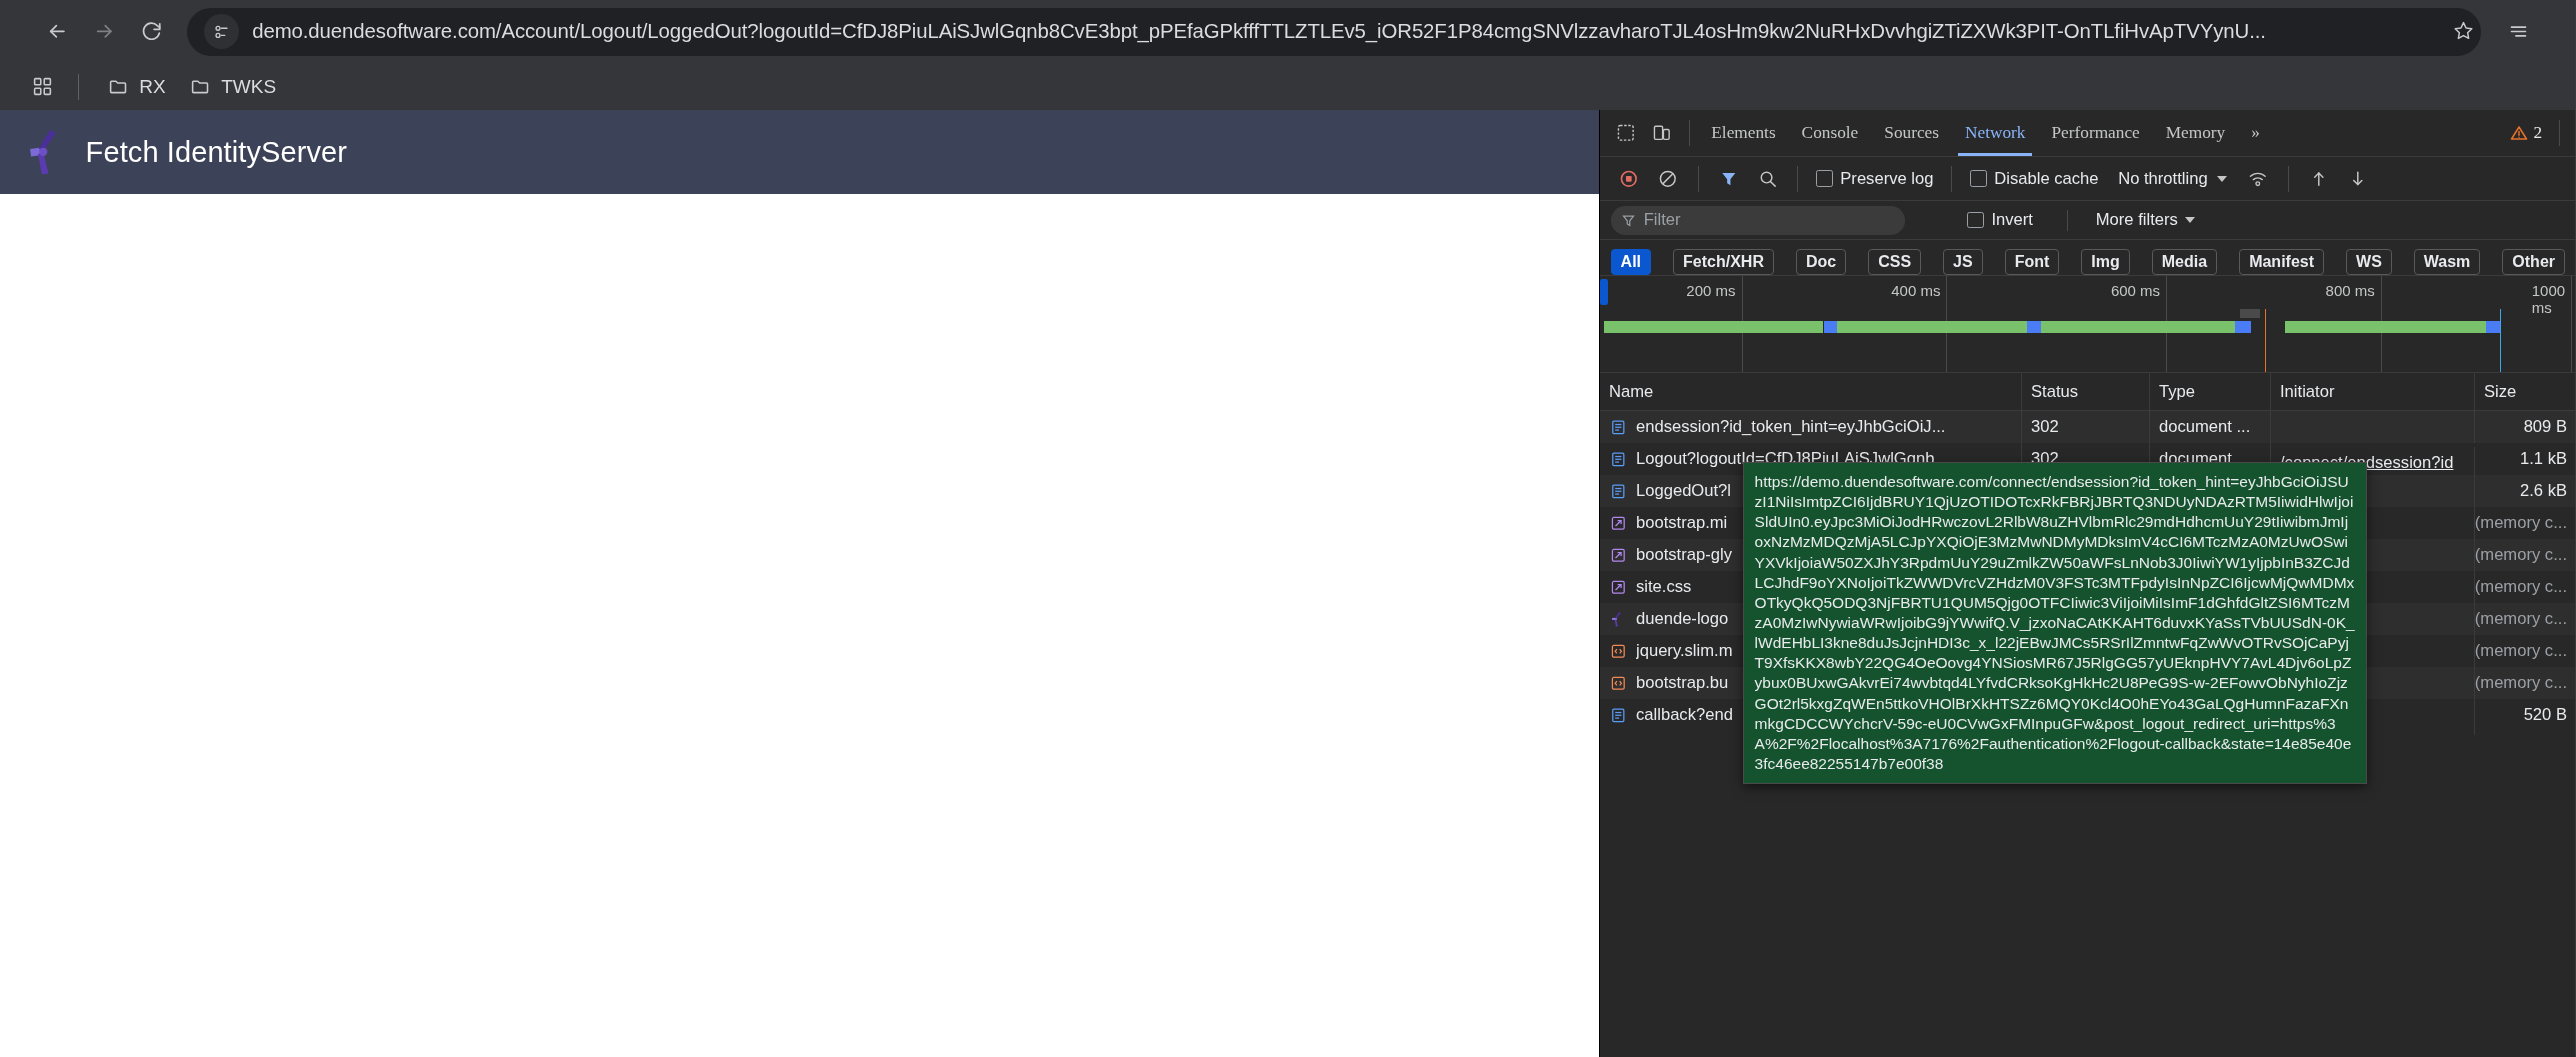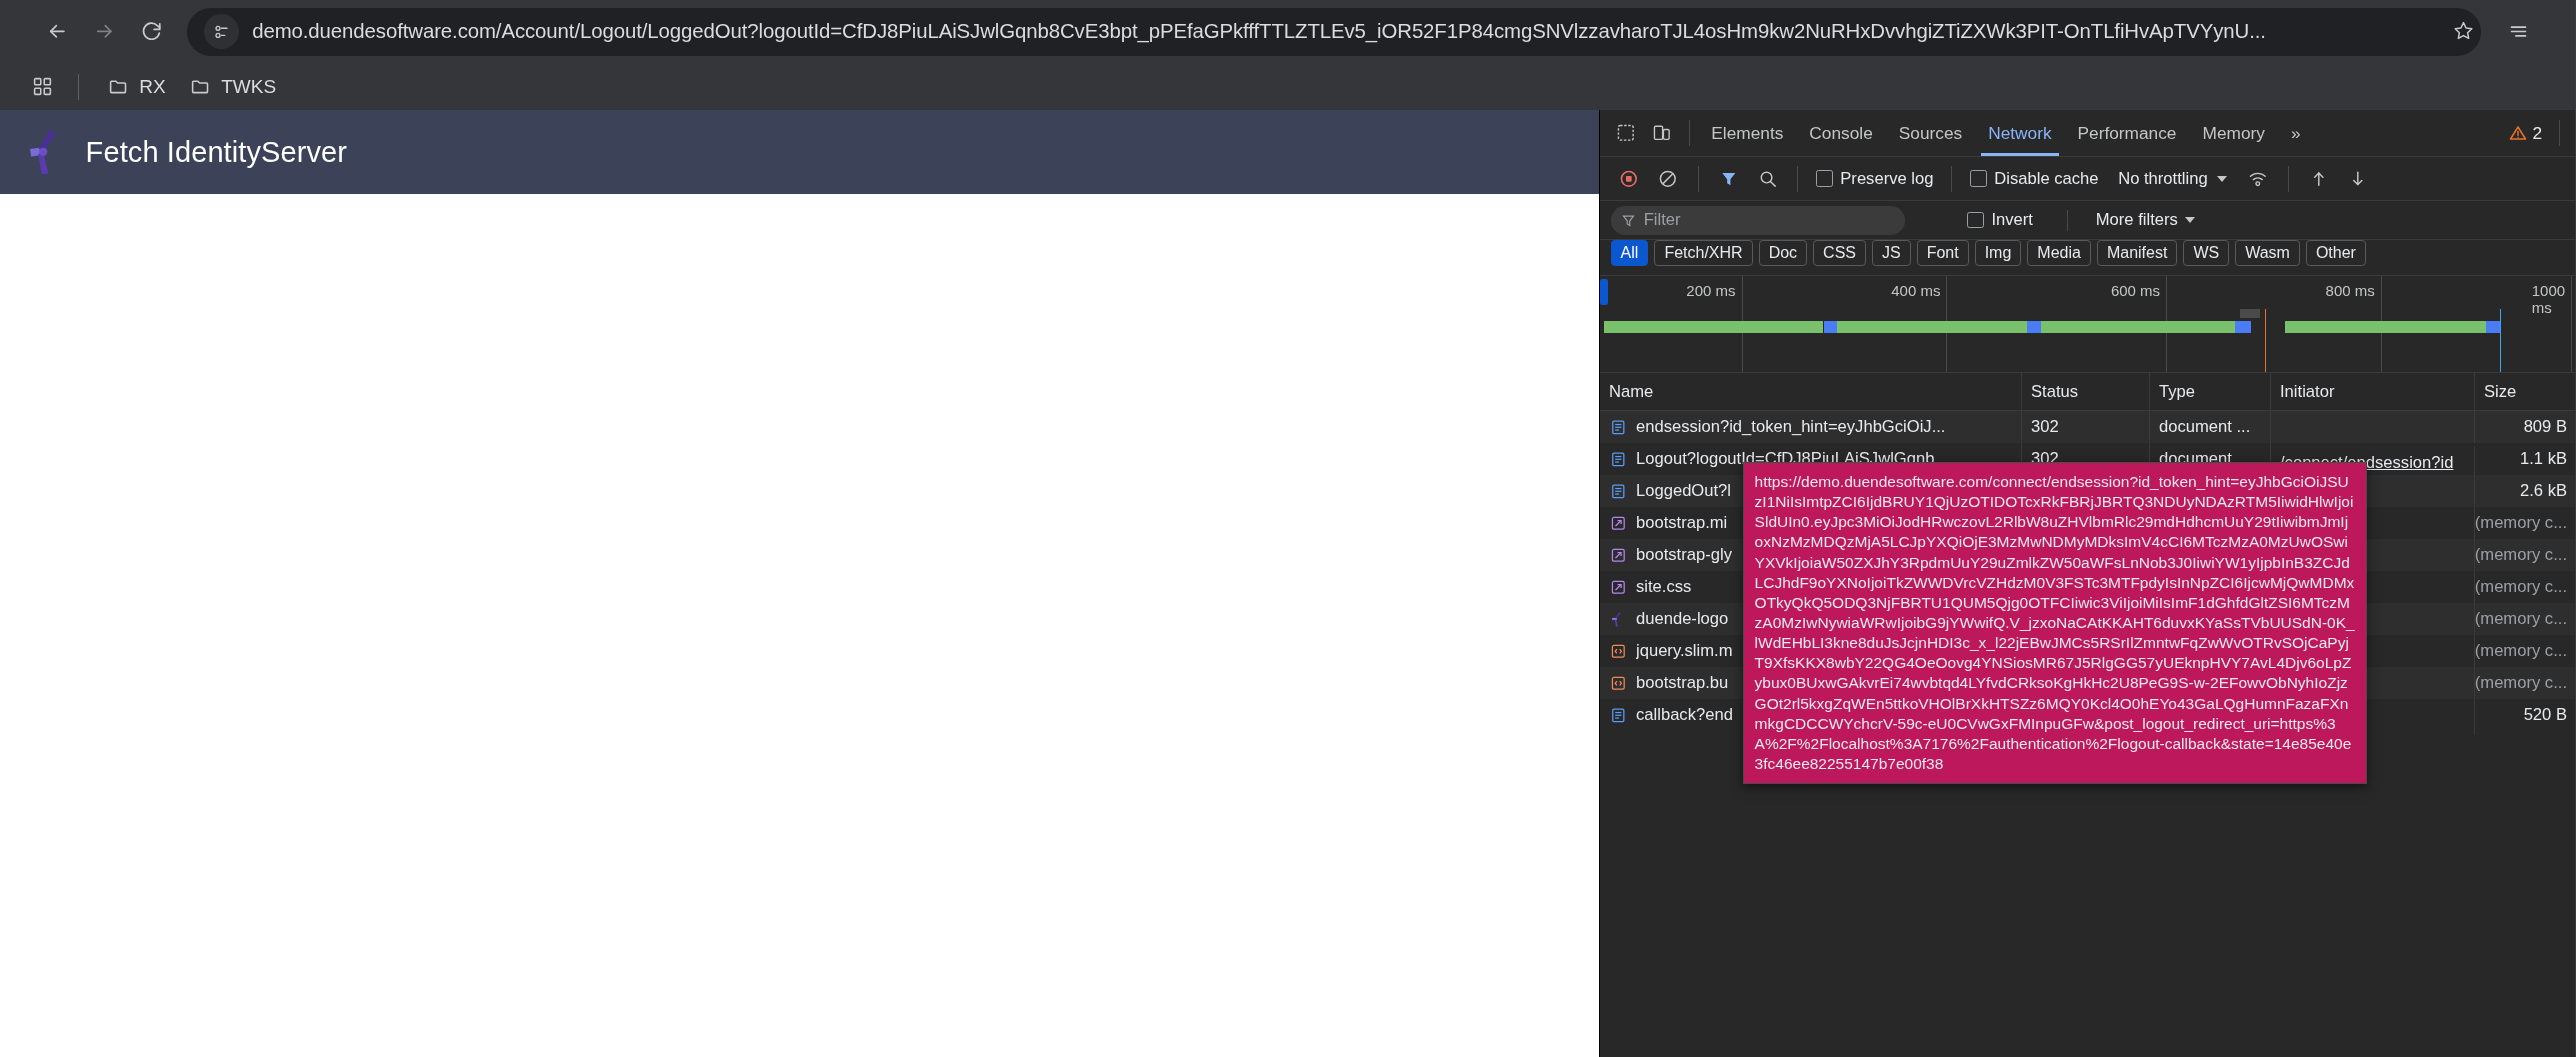--- a/index.html
+++ b/index.html
@@ -46,21 +46,21 @@
   .page-main { padding: 98px 90px 0 90px; }
   .headline { font-size: 48px; color: #212529; font-weight: 400; letter-spacing: -0.4px; }
   .headline b { font-weight: 700; }
   .sub { margin-top: 36px; font-size: 22px; color: #212529; }
   .sub a { color: #2c7be5; text-decoration: none; }
 
   
   .devtools { flex: 1 1 auto; background: #282828; display: flex; flex-direction: column;
               color: #e8eaed; font-size: 16.6px; min-width: 0; border-left: 0.8px solid #000; }
   .dt-tabs { height: 47px; display: flex; align-items: center; padding: 0 7.5px;
-             background: #282828; border-bottom: 0.8px solid #3b3b3b; flex: 0 0 auto; }
+             background: #282828; border-bottom: 0.8px solid #3b3b3b; flex: 0 0 auto; font-family: Liberation Serif, serif; }
   .dt-iconbtn { width: 36px; height: 36px; display: flex; align-items: center; justify-content: center;
                 color: #c4c7c5; border-radius: 4.5px; flex: 0 0 auto; }
   .dt-vsep { width: 0.8px; height: 26px; background: #4a4a4a; margin: 0 9px; flex: 0 0 auto; }
   .dt-tab { padding: 0 13px; height: 45px; display: flex; align-items: center; color: #c4c7c5;
             font-size: 17.3px; position: relative; white-space: nowrap; }
   .dt-tab.active { color: #8ab4f8; }
   .dt-tab.active::after { content:""; position: absolute; left: 6px; right: 6px; bottom: 0; height: 2.3px; background: #8ab4f8; }
   .dt-tabs-spacer { flex: 1 1 auto; }
   .warn-badge { display: flex; align-items: center; gap: 6px; color: #e8eaed; font-size: 17.3px; padding: 0 7.5px; }
 
@@ -74,22 +74,22 @@
            border-top: 6px solid #c4c7c5; }
 
   .dt-filterbar { height: 39px; display: flex; align-items: center; padding: 0 10.6px; gap: 16px;
                   border-bottom: 0.8px solid #3b3b3b; flex: 0 0 auto; }
   .filter-input { width: 294px; height: 29px; background: #3b3b3b; border-radius: 14.3px;
                   display: flex; align-items: center; padding: 0 10.6px; gap: 7.5px; }
   .filter-input span { color: #9aa0a6; font-size: 16.6px; }
   .fb-sep { width: 0.8px; height: 21px; background: #4a4a4a; margin: 0 12px; }
   .more-filters { display: flex; align-items: center; gap: 7.5px; color: #e8eaed; font-size: 16.6px; }
 
-  .dt-chips { height: 36px; display: flex; align-items: flex-start; padding: 0 10.6px; gap: 6px;
-              border-bottom: 0.8px solid #3b3b3b; flex: 0 0 auto; }
+  .dt-chips { height: 36px; display: flex; align-items: flex-end; padding: 0 10.6px; gap: 22px;
+              border-bottom: 0.8px solid #3b3b3b; flex: 0 0 auto; font-weight: bold; }
   .chip { height: 26px; padding: 0 9px; border-radius: 3.8px; display: flex; align-items: center;
           font-size: 16px; color: #e8eaed; border: 0.8px solid #5a5a5a; white-space: nowrap; }
   .chip.on { background: #0b57d0; border-color: #0b57d0; color: #ffffff; }
 
   .dt-overview { height: 97px; position: relative; border-bottom: 0.8px solid #3b3b3b;
                  background: #282828; flex: 0 0 auto; overflow: hidden; }
   .ov-grid { position: absolute; inset: 0; }
   .ov-tick { position: absolute; top: 0; bottom: 0; width: 0.8px; background: #4a4a4a; }
   .ov-ticklabel { position: absolute; top: 6px; font-size: 15px; color: #c4c7c5; transform: translateX(-100%); padding-right: 6px; }
   .ov-handle { position: absolute; left: 0; top: 3px; width: 7.5px; height: 26px; background: #0b57d0; border-radius: 2.3px; }
@@ -116,21 +116,21 @@
           align-items: center; border-right: 0.8px solid #3b3b3b; overflow: hidden; white-space: nowrap; }
   .cell.size { justify-content: flex-end; border-right: none; }
   .cell.cached { color: #9aa0a6; }
   .cell.init { text-decoration: underline; margin-top: 7px; }
   .nm { display: flex; align-items: center; gap: 9px; overflow: hidden; }
   .nm span { overflow: hidden; text-overflow: ellipsis; white-space: nowrap; }
   .ricon { width: 18px; height: 18px; flex: 0 0 auto; display: flex; align-items: center; justify-content: center; }
 
   .tooltip {
     position: absolute; left: 143px; top: 89px; width: 624px;
-    background: #be185d; border: 0.8px solid #4a4a4a; padding: 9px 10.6px;
+    background: #14532d; border: 0.8px solid #4a4a4a; padding: 9px 10.6px;
     font-size: 15.5px; line-height: 1.30; color: #e8eaed;
     word-break: break-all; z-index: 40; box-shadow: 0 3px 10.6px rgba(0,0,0,.55);
   }
   .dt-rightedge { position: absolute; right: 0; top: 0; bottom: 0; width: 0.8px; background: #3b3b3b; }
 </style>
 </head>
 <body>
 
 <div class="app">
 

